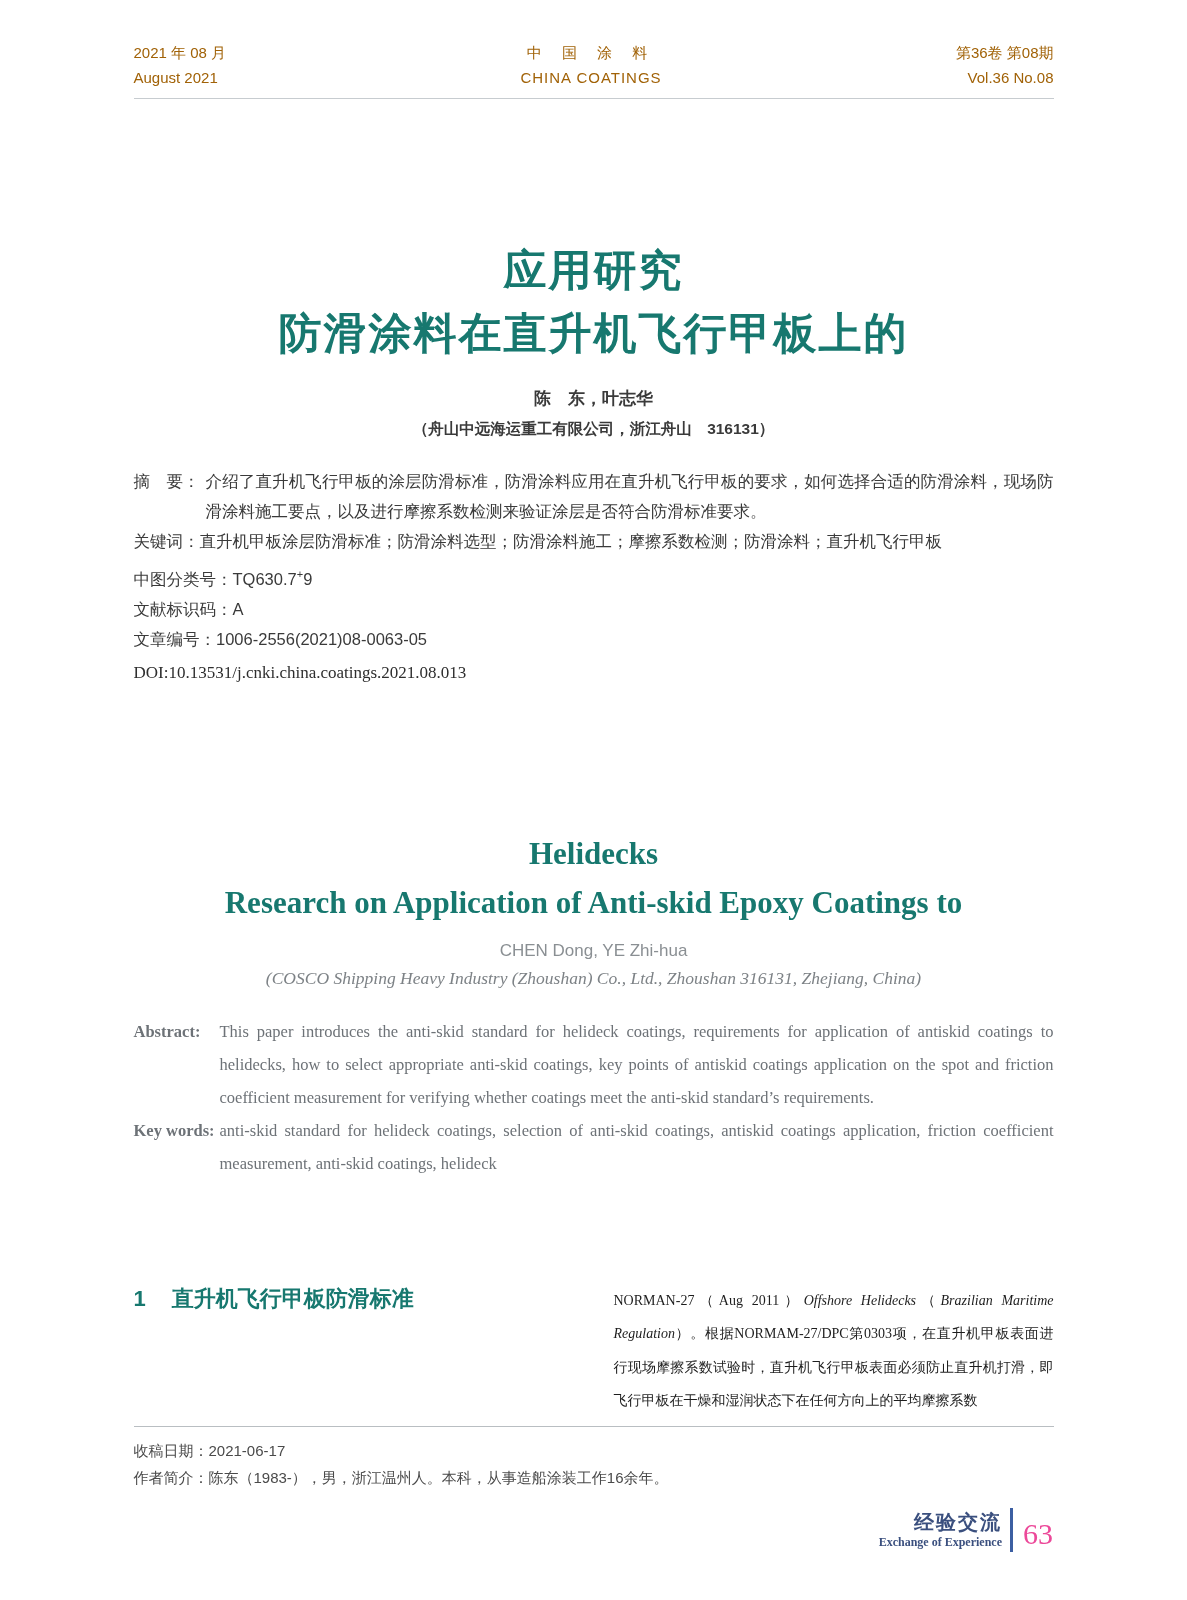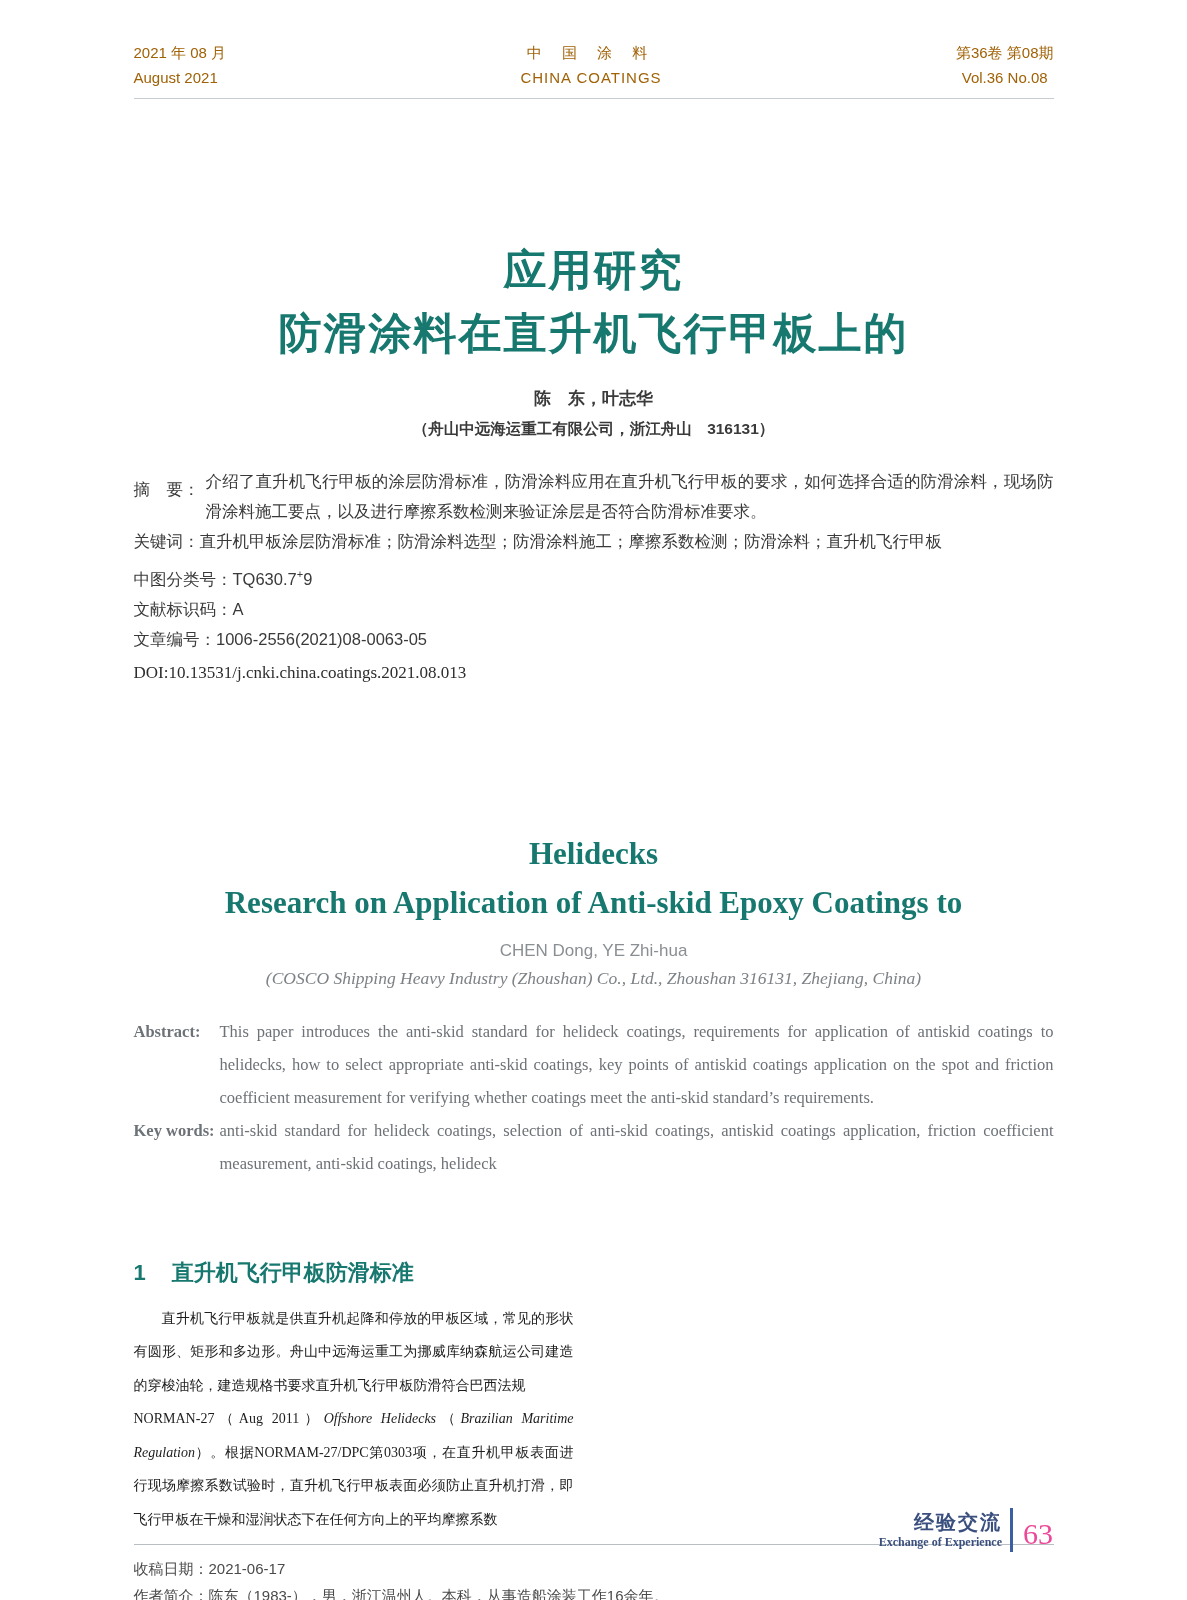--- a/index.html
+++ b/index.html
@@ -21,21 +21,21 @@
     justify-content: space-between;
     padding-top: 40px;
     color: #a16207;
     font-size: 15px;
     line-height: 25px;
   }
   .jh-col { white-space: nowrap; }
   .jh-left  { text-align: left; }
   .jh-center{ text-align: center; letter-spacing: 1px; }
   .jh-center .cn { letter-spacing: 8px; }
-  .jh-right { text-align: center; }
+  .jh-right { text-align: right; }
   .header-rule {
     border: none;
     border-top: 1px solid #c7ccd0;
     margin-top: 8px;
   }
 
   
   .title-cn {
     margin-top: 140px;
     text-align: center;
@@ -63,21 +63,21 @@
   
   .abstract-cn {
     margin-top: 26px;
     position: relative;
     padding-left: 72px;
     color: #3a3a3a;
     font-size: 16.5px;
     line-height: 30px;
     text-align: justify;
   }
-  .abstract-cn .label { position: absolute; left: 0; top: 8px; }
+  .abstract-cn .label { position: absolute; left: 0; top: 0; }
   .keywords-cn {
     color: #3a3a3a;
     font-size: 16.5px;
     line-height: 30px;
   }
   .meta-row {
     display: flex;
     justify-content: space-between;
     margin-top: 3px;
     color: #3a3a3a;
@@ -129,22 +129,22 @@
   .abstract-en { margin-top: 26px; padding-left: 86px; }
   .keywords-en { padding-left: 86px; }
   .abstract-en .label, .keywords-en .label {
     position: absolute; left: 0; top: 0;
     font-weight: 700;
   }
 
   
   .body-cols {
     display: flex;
-    margin-top: 78px;
-    flex-direction: column;
+    gap: 40px;
+    margin-top: 104px;
   }
   .col { width: 440px; }
   .section-heading {
     color: #17786f;
     font-size: 22px;
     font-weight: 700;
     line-height: 30px;
     margin-bottom: 14px;
   }
   .section-heading .sec-num { margin-right: 26px; }
@@ -258,21 +258,20 @@
     <div class="keywords-en">
       <span class="label">Key words:</span>
       <span>anti-skid standard for helideck coatings, selection of anti-skid coatings, antiskid coatings application, friction coefficient measurement, anti-skid coatings, helideck</span>
     </div>
 
     <div class="body-cols">
       <div class="col">
         <div class="section-heading">
           <span class="sec-num">1</span><span>直升机飞行甲板防滑标准</span>
         </div>
-        <p class="body-par indent">直升机飞行甲板就是供直升机起降和停放的甲板区域，常见的形状有圆形、矩形和多边形。舟山中远海运重工为挪威库纳森航运公司建造的穿梭油轮，建造规格书要求直升机飞行甲板防滑符合巴西法规</p>
       </div>
       <div class="col">
         <p class="body-par">
           <span>NORMAN-27（Aug 2011）</span><span class="ital">Offshore Helidecks</span><span>（</span><span class="ital">Brazilian Maritime Regulation</span><span>）。根据NORMAM-27/DPC第0303项，在直升机甲板表面进行现场摩擦系数试验时，直升机飞行甲板表面必须防止直升机打滑，即飞行甲板在干燥和湿润状态下在任何方向上的平均摩擦系数</span>
         </p>
       </div>
     </div>
 
     <hr class="footnote-rule">
     <div class="footnote">

